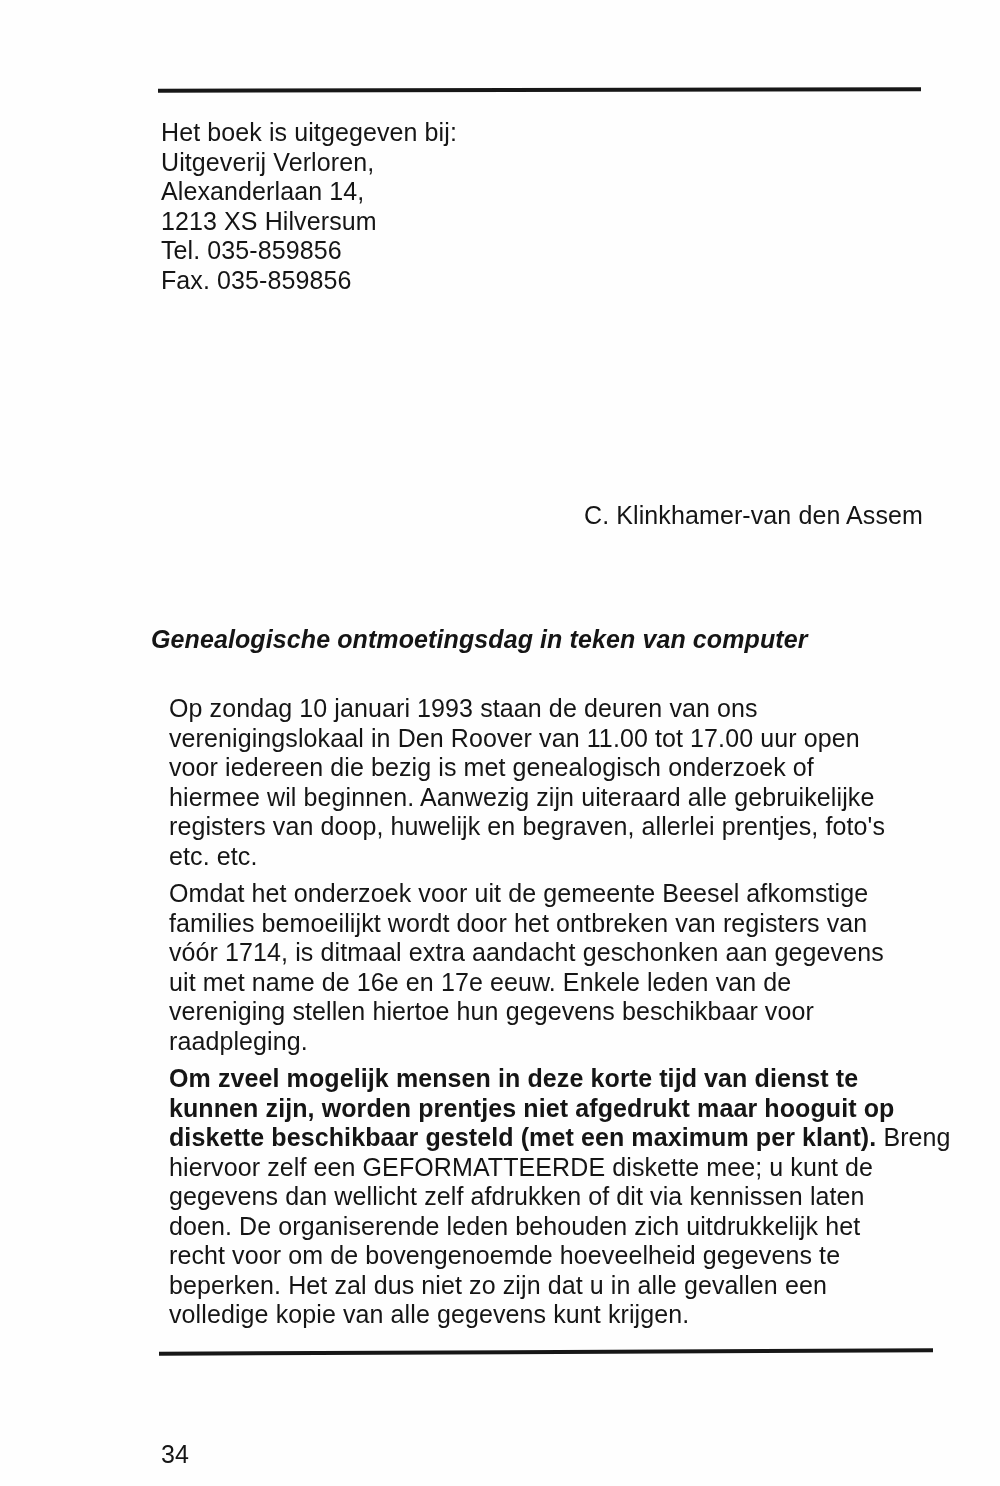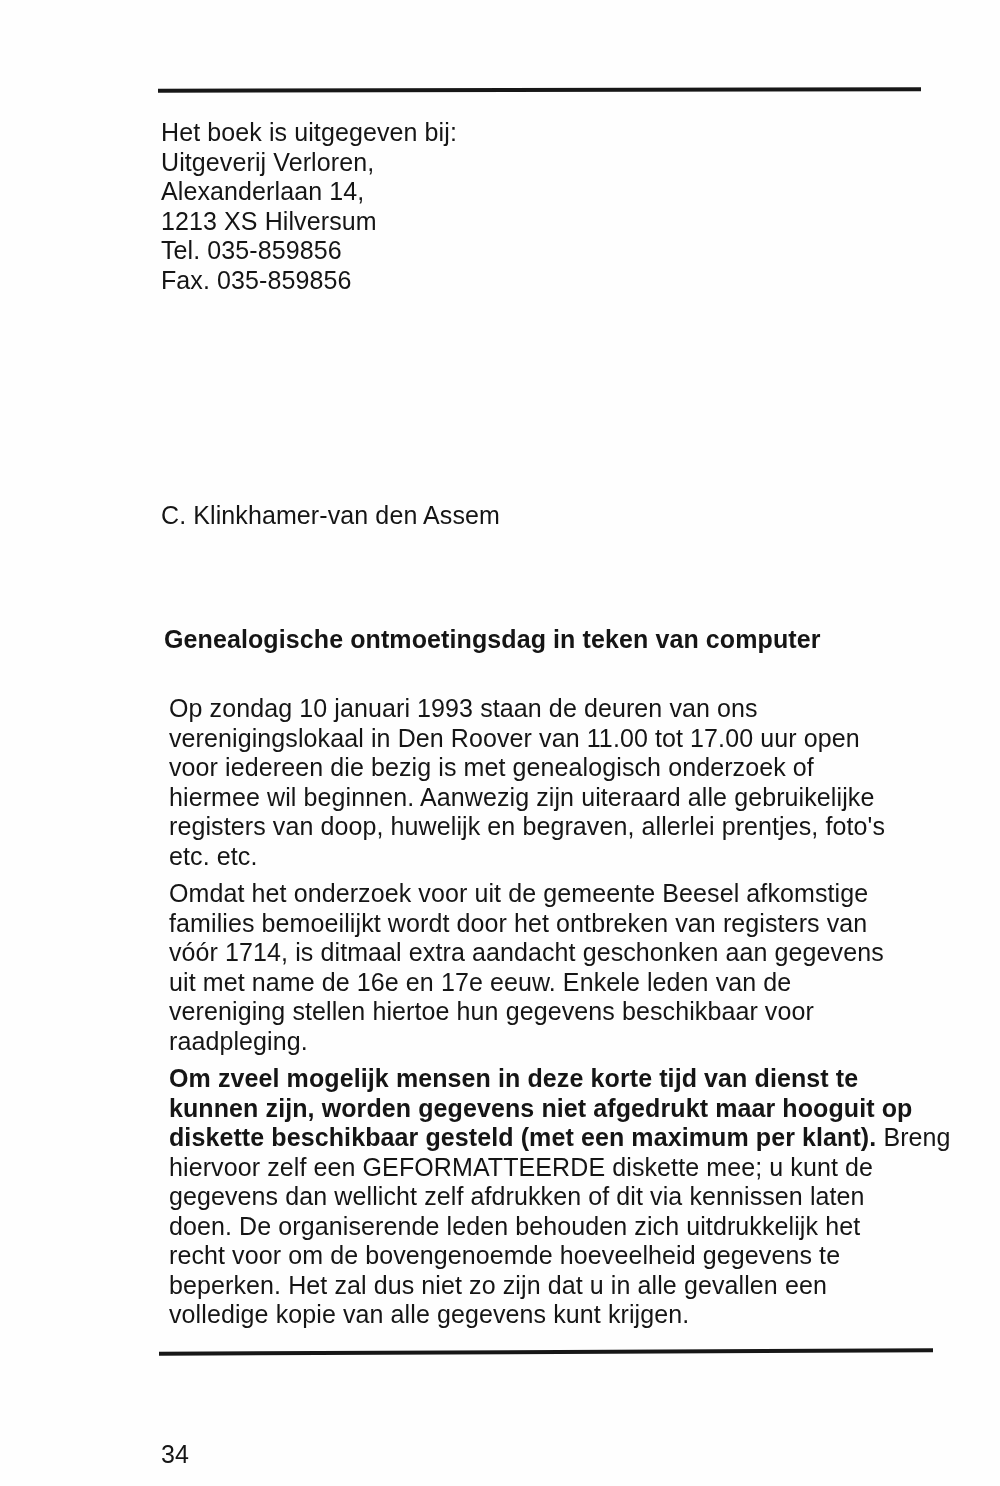--- a/index.html
+++ b/index.html
@@ -22,22 +22,22 @@
   }
   .rule-top { left: 158px; top: 88px; width: 763px; transform: rotate(-0.1deg); }
   .rule-bottom { left: 159px; top: 1350px; width: 774px; transform: rotate(-0.25deg); }
   .block {
     position: absolute;
     white-space: pre-line;
     letter-spacing: 0.1px;
   }
   .publisher-block { left: 161px; top: 118px; width: 780px; }
   .order-block { left: 161px; top: 326px; width: 780px; }
-  .signature { left: 161px; top: 501px; width: 762px; text-align: left; }
-  .article-heading { left: 164px; top: 625px; width: 800px; font-weight: 700; }
+  .signature { left: 161px; top: 501px; width: 762px; text-align: right; }
+  .article-heading { left: 151px; top: 625px; width: 800px; font-weight: 700; font-style: italic; }
   .article { position: absolute; left: 161px; top: 686px; width: 800px; }
   .article p { margin: 8px; white-space: pre-line; letter-spacing: 0.1px; }
   .article p b { font-weight: 700; }
   .page-number { left: 161px; top: 1440px; width: 200px; }
 </style>
 </head>
 <body>
 
 <div class="page">
 
@@ -62,21 +62,21 @@
 hiermee wil beginnen. Aanwezig zijn uiteraard alle gebruikelijke
 registers van doop, huwelijk en begraven, allerlei prentjes, foto's
 etc. etc.</p>
       <p>Omdat het onderzoek voor uit de gemeente Beesel afkomstige
 families bemoeilijkt wordt door het ontbreken van registers van
 vóór 1714, is ditmaal extra aandacht geschonken aan gegevens
 uit met name de 16e en 17e eeuw. Enkele leden van de
 vereniging stellen hiertoe hun gegevens beschikbaar voor
 raadpleging.</p>
       <p><b>Om zveel mogelijk mensen in deze korte tijd van dienst te
-kunnen zijn, worden gegevens niet afgedrukt maar hooguit op
+kunnen zijn, worden prentjes niet afgedrukt maar hooguit op
 diskette beschikbaar gesteld (met een maximum per klant).</b><span> Breng
 hiervoor zelf een GEFORMATTEERDE diskette mee; u kunt de
 gegevens dan wellicht zelf afdrukken of dit via kennissen laten
 doen. De organiserende leden behouden zich uitdrukkelijk het
 recht voor om de bovengenoemde hoeveelheid gegevens te
 beperken. Het zal dus niet zo zijn dat u in alle gevallen een
 volledige kopie van alle gegevens kunt krijgen.</span></p>
     </div>
 
   <div class="rule rule-bottom"></div>

